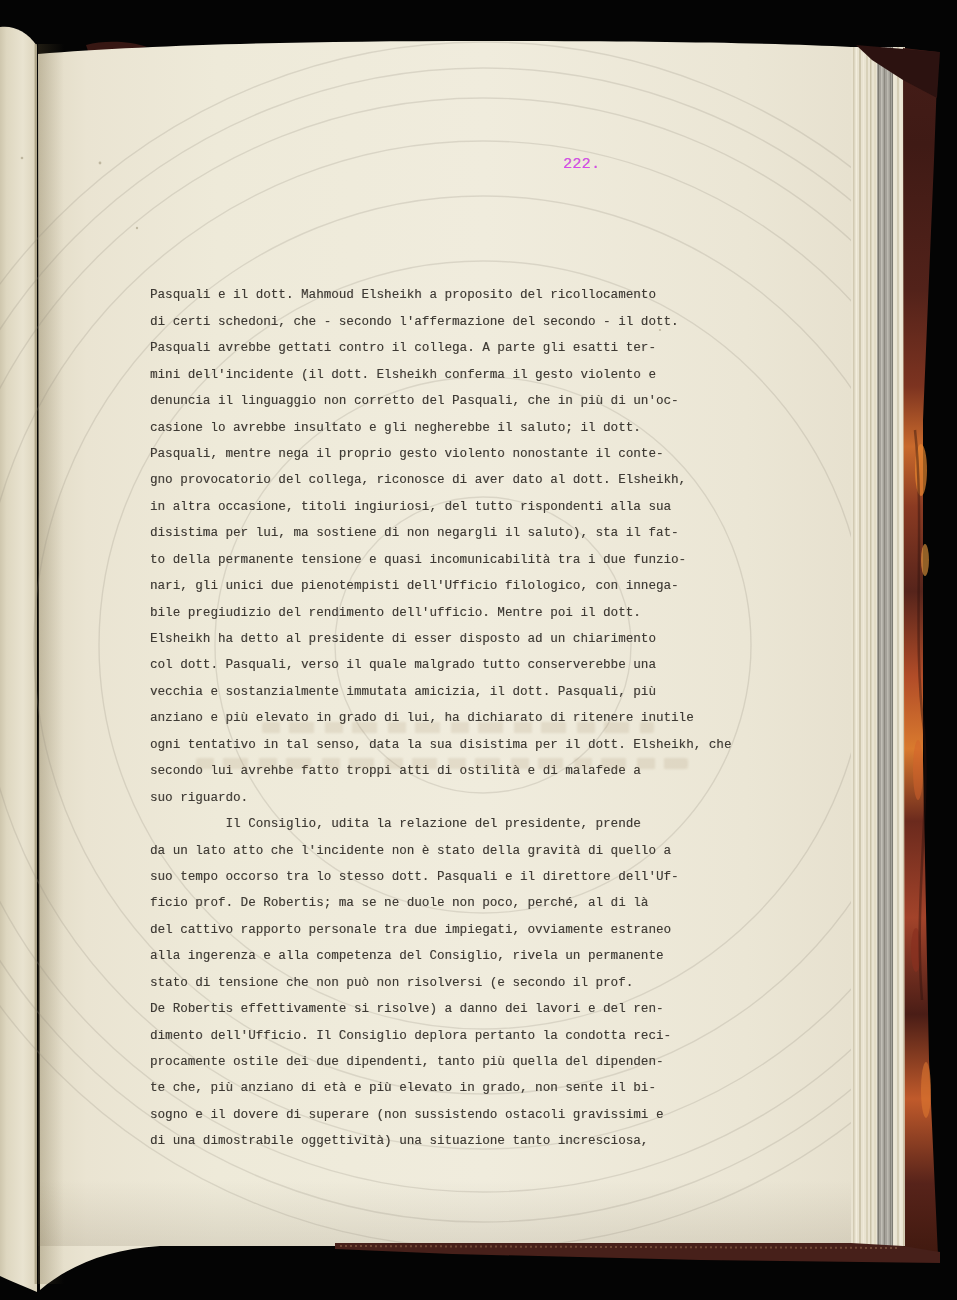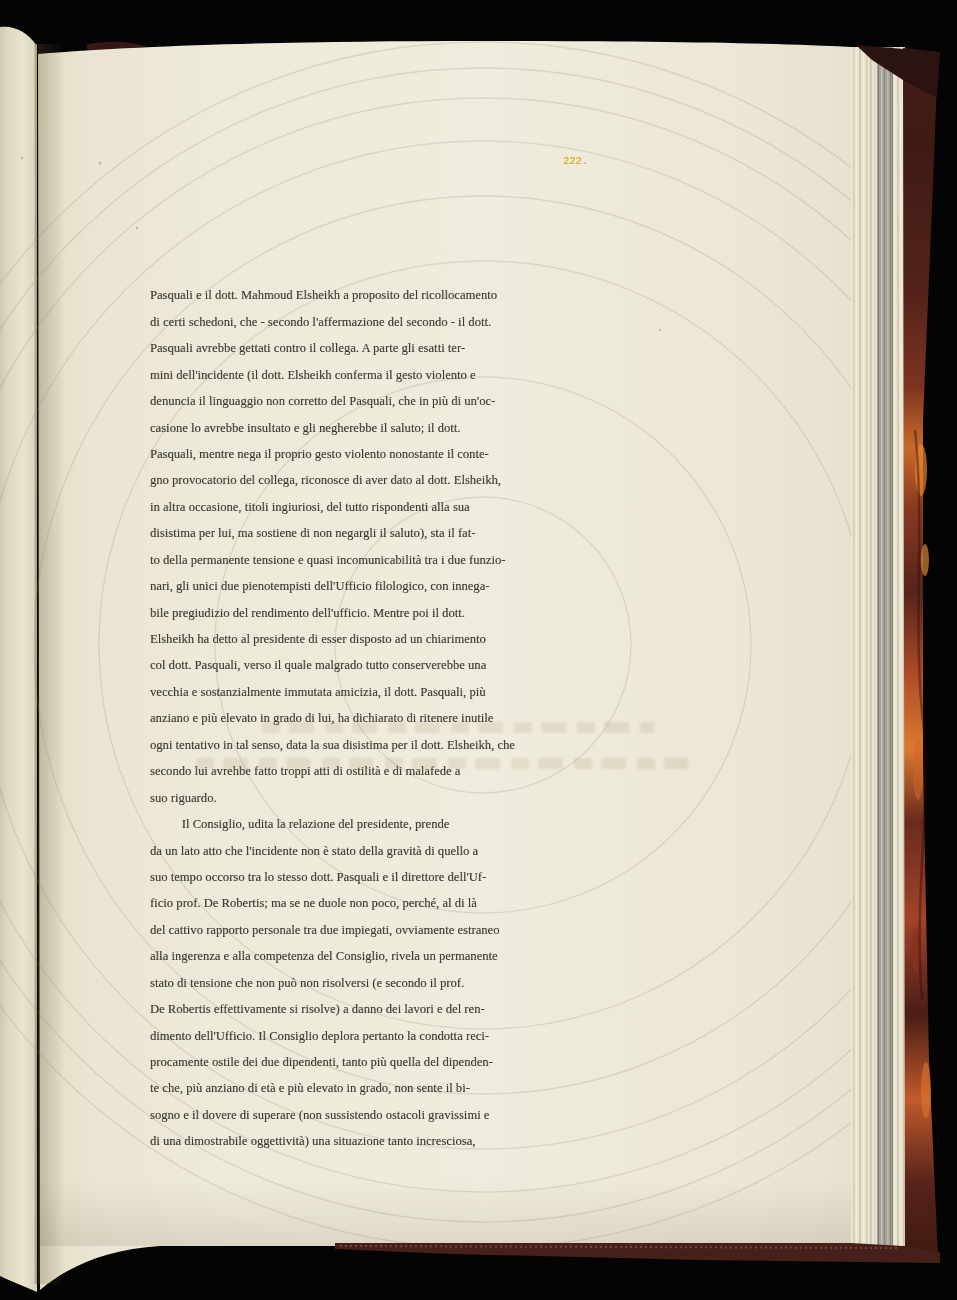--- a/index.html
+++ b/index.html
@@ -4,30 +4,29 @@
 <style>
   html,body{margin:0;padding:0;background:#000;}
   .photo{
     position:relative;width:957px;height:1300px;overflow:hidden;
     background:#040404;
     font-family:"Liberation Mono","DejaVu Sans Mono",monospace;
   }
   .photo svg{position:absolute;left:0;top:0;}
   .pageno{
     position:absolute;left:563px;top:156px;
-    font-size:10px;color:#eab308;letter-spacing:.3px;
+    font-size:15px;color:#d946ef;letter-spacing:.3px;
     text-shadow:.4px .3px 0 rgba(69,64,58,.35);
     text-align:right;
   }
   .typed{
     position:absolute;left:150px;top:203px;
     font-size:12.5px;line-height:26.45px;color:#3e3a34;
     white-space:pre;letter-spacing:.05px;
     text-shadow:.4px .3px .2px rgba(62,58,52,.38);
-    font-family:Liberation Serif, serif;
   }
   .typed .line{height:26.45px;}
   .ghost{
     position:absolute;height:11px;border-radius:2px;
     background:repeating-linear-gradient(90deg,
       rgba(150,122,84,.5) 0 18px, rgba(150,122,84,0) 18px 27px,
       rgba(150,122,84,.5) 27px 52px, rgba(150,122,84,0) 52px 63px);
     filter:blur(1.2px);opacity:.28;
   }
   .g1{left:262px;top:722px;width:392px;}

